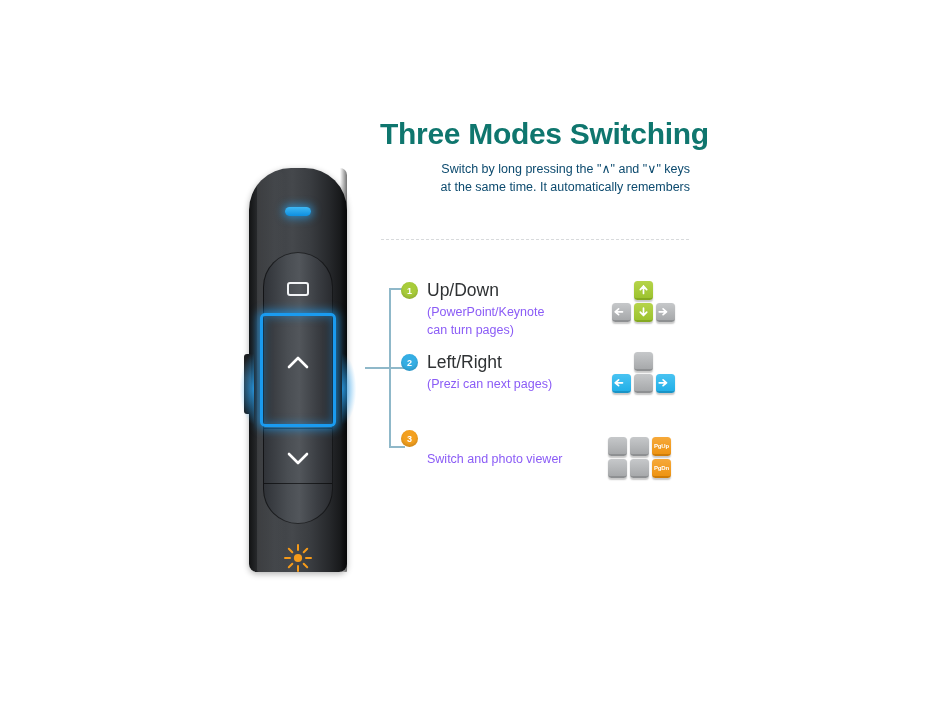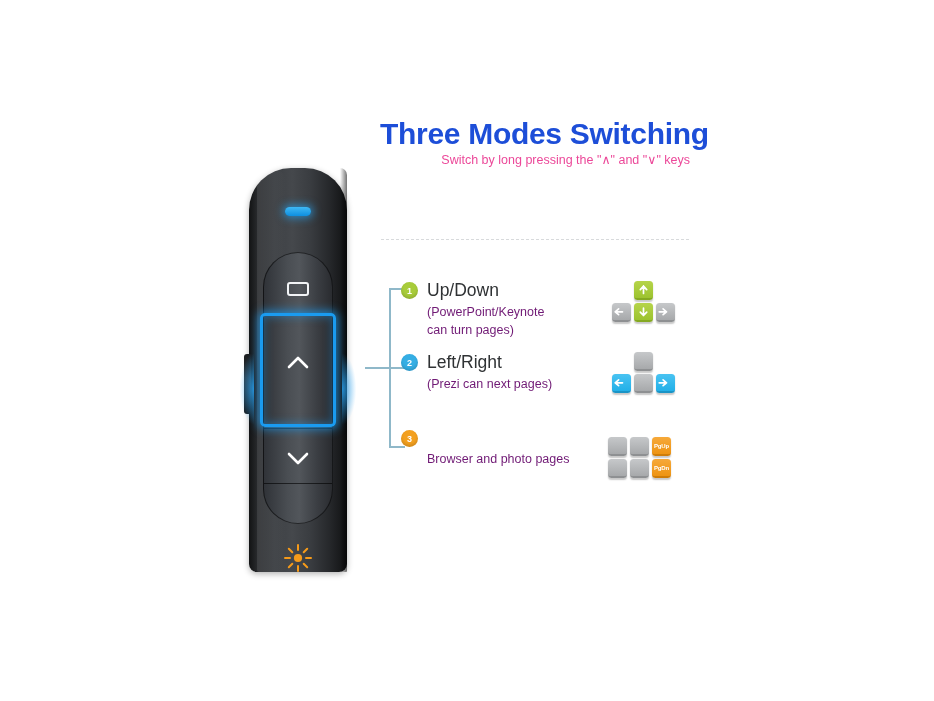--- a/index.html
+++ b/index.html
@@ -167,29 +167,30 @@
   }
   .eyebrow {
     font-size: 19px;
     color: #8a8f94;
     letter-spacing: 0.1px;
     line-height: 1.15;
   }
   .headline {
     font-size: 30px;
     font-weight: bold;
-    color: #1d4ed8;
+    color: #0f766e;
     letter-spacing: -0.3px;
     line-height: 1.2;
     margin-top: 4px;
     white-space: nowrap;
   }
   .subtitle {
+    margin-top: 9px;
     font-size: 12.5px;
-    color: #ec4899;
+    color: #0c4a6e;
     line-height: 1.42;
     text-align: right;
   }
   #divider {
     position: absolute;
     left: 381px;
     top: 239px;
     width: 308px;
     border-top: 1px dashed #d8dadc;
   }
@@ -252,21 +253,21 @@
   .item-title {
     font-size: 17.5px;
     color: #2f3234;
     line-height: 1.1;
     white-space: nowrap;
   }
   .item-desc {
     margin-top: 4px;
     margin-left: 26px;
     font-size: 12.5px;
-    color: #701a75;
+    color: #8b5cf6;
     line-height: 1.38;
   }
 
   
   .keys {
     position: absolute;
   }
   .kc {
     position: absolute;
     width: 19px;
@@ -356,20 +357,21 @@
 
     <div class="highlight-box"></div>
     <div class="glow-left"></div>
     <div class="glow-right"></div>
   </div>
 
   <div id="header">
     <div class="headline">Three Modes Switching</div>
     <div class="subtitle">
       <div>Switch by long pressing the  "∧" and "∨" keys</div>
+      <div>at the same time. It automatically remembers</div>
     </div>
   </div>
 
   <div id="divider"></div>
 
   <div id="bracket">
     <div class="br-v"></div>
     <div class="br-h" style="top:0;"></div>
     <div class="br-h" style="top:79px;"></div>
     <div class="br-h" style="top:158px;"></div>
@@ -430,21 +432,21 @@
           <svg width="19" height="14" viewBox="0 0 19 14">
             <path d="M10.5 6.8 L3.2 6.8 M10.5 6.8 L7.1 3.9 M10.5 6.8 L7.1 9.7" fill="none" stroke="#ffffff" stroke-width="1.7" stroke-linecap="round" stroke-linejoin="round"></path>
           </svg>
         </div>
       </div>
       <div class="item" style="top: 430px;">
         <div class="item-head">
           <div class="badge" style="background: rgb(243, 160, 31);">3</div>
         </div>
         <div class="item-desc">
-          <div>Browser and photo pages</div>
+          <div>Switch and photo viewer</div>
         </div>
       </div>
       <div class="keys" style="left: 608px; top: 437px; width: 66px; height: 44px;">
         <div class="kc kc-gray" style="left: 0px; top: 0px;"></div>
         <div class="kc kc-gray" style="left: 22px; top: 0px;"></div>
         <div class="kc kc-orange" style="left: 44px; top: 0px;">
           <span class="kc-text">PgUp</span>
         </div>
         <div class="kc kc-gray" style="left: 0px; top: 22px;"></div>
         <div class="kc kc-gray" style="left: 22px; top: 22px;"></div>

